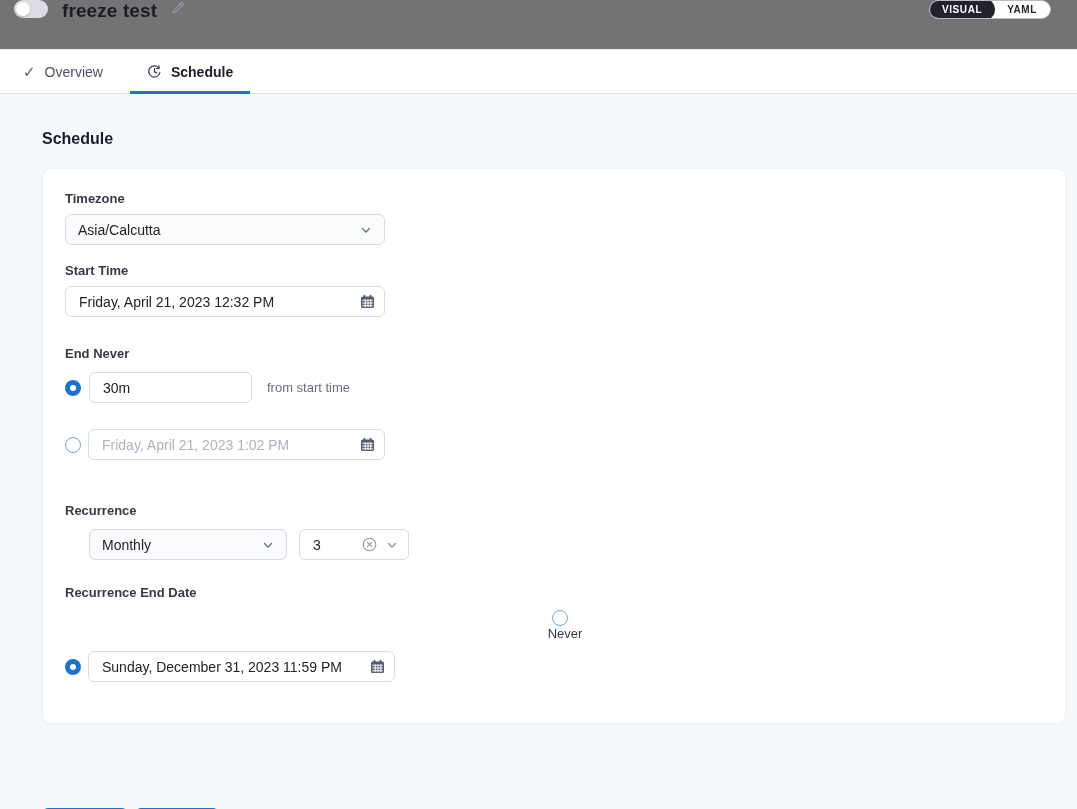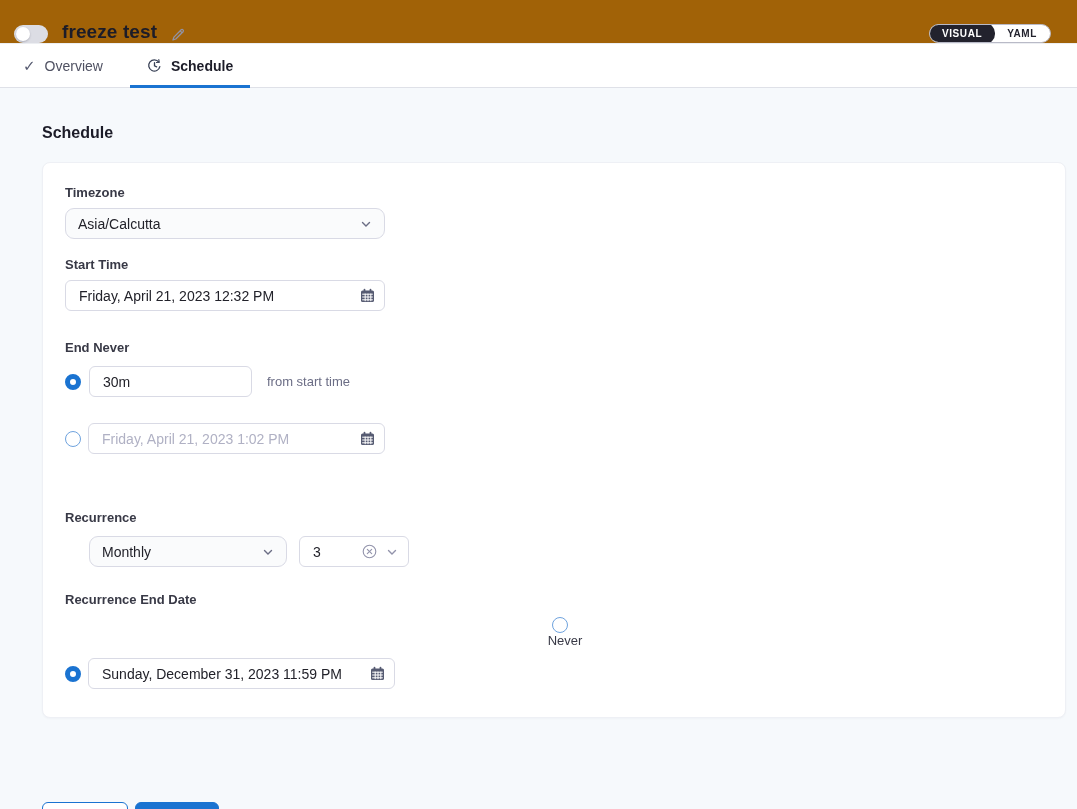--- a/index.html
+++ b/index.html
@@ -8,25 +8,25 @@
     font-family: "Liberation Sans", "DejaVu Sans", sans-serif;
     background: #ffffff;
     color: #22222a;
     width: 1077px;
     height: 809px;
     overflow: hidden;
   }
 
   
   .titlebar {
-    height: 44px;
+    height: 50px;
     display: flex;
-    align-items: flex-end;
+    align-items: flex-start;
     padding: 0 26px 0 14px;
-    background: #a16207;
+    background: #737373;
     border-bottom: 1px solid #eceef2;
   }
   .toggle {
     width: 34px; height: 18px;
     background: #dcdde4;
     border-radius: 10px;
     position: relative;
     flex: 0 0 auto;
     cursor: pointer;
   }
@@ -114,21 +114,21 @@
   }
 
   .inputish {
     height: 31px;
     border: 1px solid #d9dae5;
     border-radius: 6px;
     background: #fff;
     display: flex; align-items: center;
     font-size: 14px; color: #22222a;
   }
-  .selectbox { background: #fafbfc; padding: 0 12px; cursor: pointer; justify-content: space-between; border-radius: 9px; }
+  .selectbox { background: #fafbfc; padding: 0 12px; cursor: pointer; justify-content: space-between; }
   .selectbox .sel-text { color: #22222a; }
 
   input.text-input {
     border: none; outline: none; background: transparent;
     font-family: inherit; font-size: 14px; color: #22222a;
     flex: 1; min-width: 0; padding: 0 0 0 13px; height: 100%;
   }
   input.text-input.muted { color: #b0b1c4; }
 
   .cal-btn {
@@ -157,21 +157,21 @@
   .fg-timezone .selectbox { width: 320px; }
   .fg-start { margin-top: 18px; }
   .fg-start .inputish { width: 320px; }
   .fg-end { margin-top: 29px; }
   .end-row1 { margin-top: 11px; }
   .end-row1 .radio { margin-right: 8px; }
   .end-row1 .inputish { width: 163px; }
   .end-row2 { margin-top: 26px; }
   .end-row2 .radio { margin-right: 7px; }
   .end-row2 .inputish { width: 297px; }
-  .fg-recurrence { margin-top: 56px; }
+  .fg-recurrence { margin-top: 43px; }
   .rec-row { margin-top: 11px; display: flex; padding-left: 24px; }
   .rec-type { width: 198px; }
   .rec-count { width: 110px; margin-left: 12px; background: #fff; padding: 0 10px 0 0; }
   .rec-count input { padding-left: 13px; }
   .clear-btn { display: inline-flex; margin-right: 9px; cursor: pointer; }
   .fg-recend { margin-top: 25px; }
   .never-row { margin-top: 10px; flex-direction: column; }
   .never-row .radio { margin-right: 10px; }
   .never-label { font-size: 13px; color: #383946; }
   .recend-row { margin-top: 10px; }

